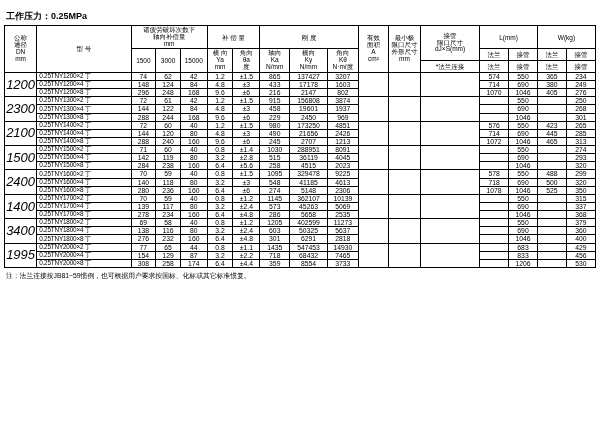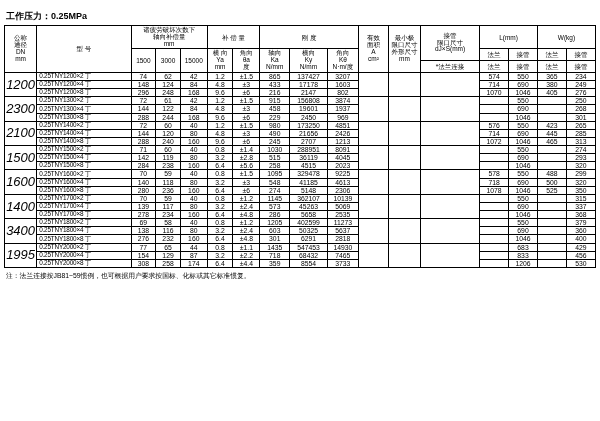--- a/index.html
+++ b/index.html
@@ -320,21 +320,21 @@
           <td class="num">±5.6</td>
           <td class="num">258</td>
           <td class="num">4515</td>
           <td class="num">2023</td>
           <td class="num"></td>
           <td class="num">1046</td>
           <td class="num"></td>
           <td class="num">320</td>
         </tr>
         <tr>
-          <td class="dn" rowspan="3">1600</td>
+          <td class="dn" rowspan="3">2400</td>
           <td class="model">0.25TNY1600×2 丁</td>
           <td class="num">70</td>
           <td class="num">59</td>
           <td class="num">40</td>
           <td class="num">0.8</td>
           <td class="num">±1.5</td>
           <td class="num">1095</td>
           <td class="num">329478</td>
           <td class="num">9225</td>
           <td class="num" rowspan="3"></td>

